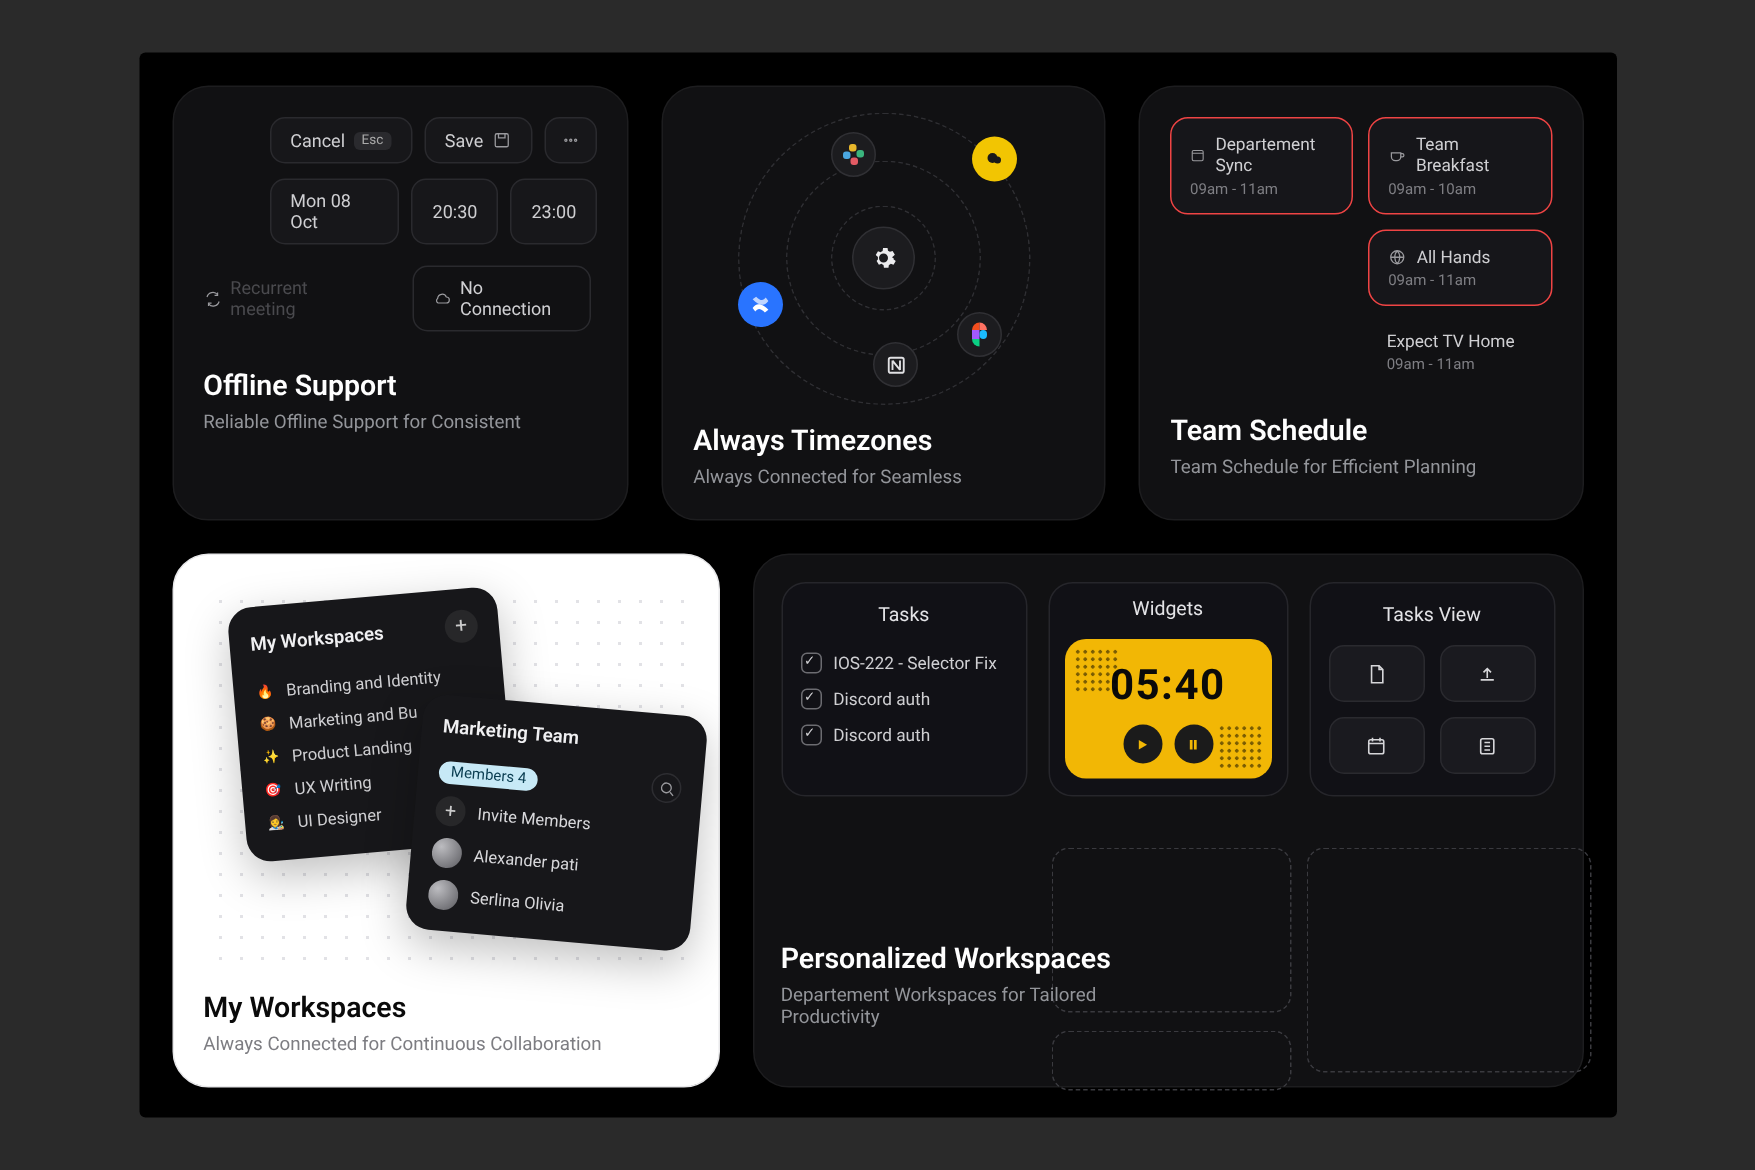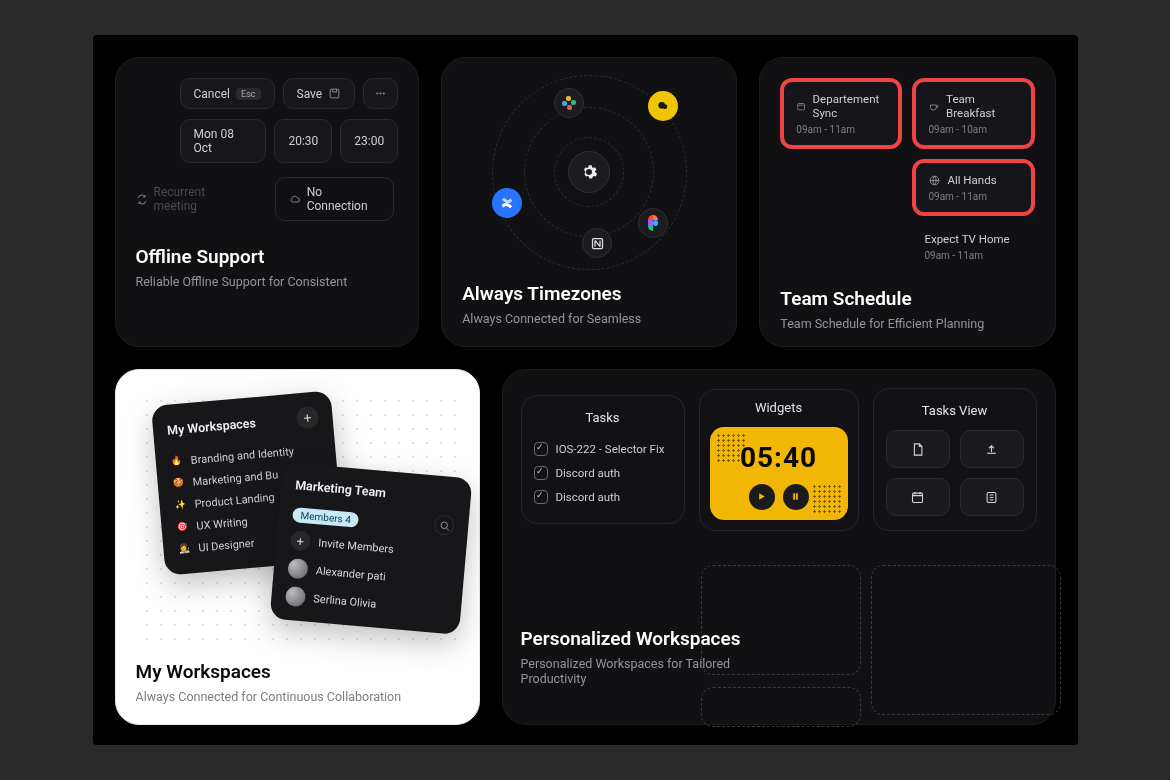--- a/index.html
+++ b/index.html
@@ -114,21 +114,21 @@
   .figma-glyph .b{background:#ff7262;border-top-right-radius:5px;}
   .figma-glyph .c{background:#a259ff;}
   .figma-glyph .d{background:#1abcfe;border-radius:50%;}
   .figma-glyph .e{background:#0acf83;border-bottom-left-radius:5px;}
 
   
   .sched { display:flex; gap:10px; margin-bottom: 20px; }
   .sched-left { flex: 1; display:flex; flex-direction:column; gap:10px; }
   .sched-right{ flex: 1; display:flex; flex-direction:column; gap:10px; }
   .sched-box {
-    background:#16161a; border:4px solid #ef4444; border-radius:12px;
+    background:#16161a; border:1px solid #ef4444; border-radius:12px;
     padding:10px 12px;
   }
   .sched-box .label { color:#cfcfd2; font-size:11.5px; display:flex; gap:6px; align-items:center;}
   .sched-box .time  { color:#7e7e83; font-size:10px; margin-top:4px; }
   .tz-tabs { display:flex; gap:6px; margin-top:8px; }
   .tz-tab {
     font-size: 10px; color:#c7c7cb; border:1px solid #2d2d31;
     padding:3px 8px; border-radius:6px;
   }
   .tz-row { display:flex; justify-content: space-between; font-size:11px; color:#a3a3a7; margin-top:10px; padding: 0 4px;}
@@ -161,21 +161,21 @@
     padding:2px 8px; border-radius: 10px; margin-top:4px;
   }
   .ws-search { width:20px;height:20px;border-radius:50%;border:1px solid #2d2d31;display:flex;align-items:center;justify-content:center; }
   .ws-member { display:flex; gap:8px; align-items:center; font-size:11px; color:#d8d8db; margin-top:8px;}
   .avatar { width:20px;height:20px;border-radius:50%;background:#55565b; background-image: radial-gradient(circle at 30% 30%, #bcbcc0, #5a5a5f);}
   .avatar.plus{background:#272729;display:flex;align-items:center;justify-content:center;font-size:13px;color:#ccc;}
 
   
   .pw { flex: 1; padding: 18px; }
   .pw .card-title, .pw .card-sub { max-width: 230px; }
-  .pw-top { display:flex; gap:14px; margin-bottom: 16px; align-items: center; }
+  .pw-top { display:flex; gap:14px; margin-bottom: 16px; }
   .pw-panel {
     flex:1; background:#111116; border:1px solid #26262b; border-radius:16px;
     padding: 14px 12px;
   }
   .pw-panel-title { color:#e3e3e6; font-size:13px; text-align:center; margin-bottom:12px;}
   .task-row { display:flex; gap:8px; align-items:center; font-size:11.5px; color:#cfcfd2; padding:5px 0;}
   .chk { width:14px;height:14px;border:1.5px solid #6c6c71;border-radius:4px; position:relative;}
   .chk::after{content:"✓"; position:absolute; font-size:9px; color:#cfcfd2; left:1.5px; top:-1px;}
   .timer-card {
     background:#f2b705; border-radius:14px; padding: 14px 10px 10px;
@@ -497,18 +497,18 @@
               </div>
           </div>
         </div>
       </div>
       <div class="pw-bottom">
         <div class="dashed-box a"></div>
         <div class="dashed-box b"></div>
         <div class="dashed-box c"></div>
         <div style="position:absolute; left:0; bottom:20px;">
           <div class="card-title">Personalized Workspaces</div>
-          <div class="card-sub">Personalized Workspaces for Tailored Productivity</div>
+          <div class="card-sub">Departement Workspaces for Tailored Productivity</div>
         </div>
       </div>
     </div>
   </div>
 </div>
 
 </body></html>

